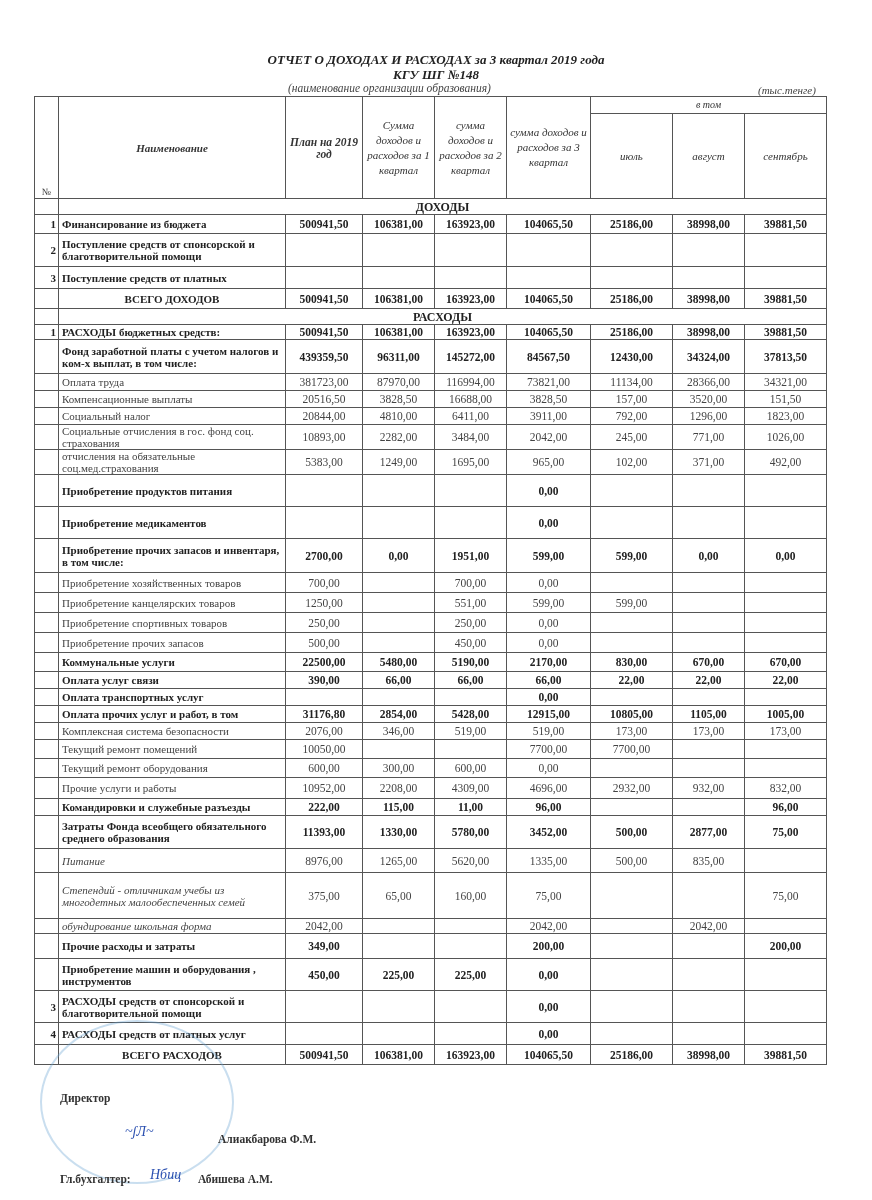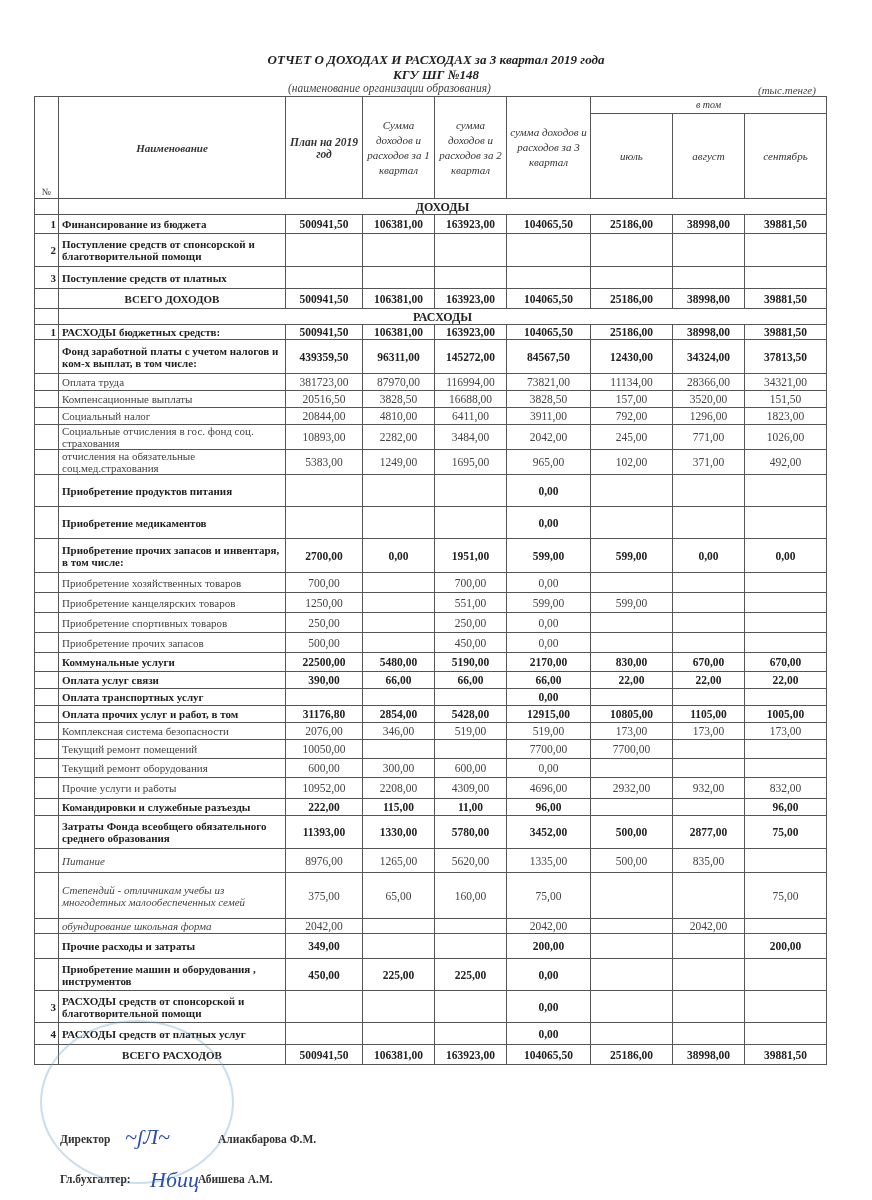--- a/index.html
+++ b/index.html
@@ -16,21 +16,21 @@
   td.num { text-align:center; font-size:11.5px; }
   td.no { text-align:right; font-weight:bold; padding-right:2px; }
   td.nm { text-align:left; }
   tr.b td { font-weight:bold; }
   tr.l td { color:#444; }
   tr.it td.nm { font-style:italic; }
   td.sec { text-align:center; font-weight:bold; font-size:12px; }
   td.tot { text-align:center; font-weight:bold; }
   .sign { position:absolute; font-weight:bold; font-size:11.5px; color:#333; }
   .stamp { position:absolute; left:40px; top:1020px; width:190px; height:160px; border-radius:50%; border:2px solid rgba(100,160,210,0.35); }
-  .sig { position:absolute; color:#2a4fb0; font-style:italic; font-size:22px; }
+  .sig { position:absolute; color:#2a4fb0; font-style:italic; font-size:14px; }
 </style>
 </head>
 <body>
 
 <div class="title t1">ОТЧЕТ О ДОХОДАХ И РАСХОДАХ за 3  квартал 2019 года</div>
 <div class="title t2">КГУ ШГ  №148</div>
 <div class="subtitle">(наименование организации образования)</div>
 <div class="units">(тыс.тенге)</div>
 
 <table>
@@ -463,18 +463,18 @@
         <td class="num">163923,00</td>
         <td class="num">104065,50</td>
         <td class="num">25186,00</td>
         <td class="num">38998,00</td>
         <td class="num">39881,50</td>
       </tr>
     </tbody>
 </table>
 
 <div class="stamp"></div>
-<div class="sign" style="left:60px;top:1133px">Директор</div>
+<div class="sign" style="left:60px;top:1092px">Директор</div>
 <div class="sig" style="left:125px;top:1124px">~ʃЛ~</div>
 <div class="sign" style="left:218px;top:1133px">Алиакбарова Ф.М.</div>
 <div class="sign" style="left:60px;top:1173px">Гл.бухгалтер:</div>
 <div class="sig" style="left:150px;top:1167px">Нбиц</div>
 <div class="sign" style="left:198px;top:1173px">Абишева А.М.</div>
 
 </body></html>

